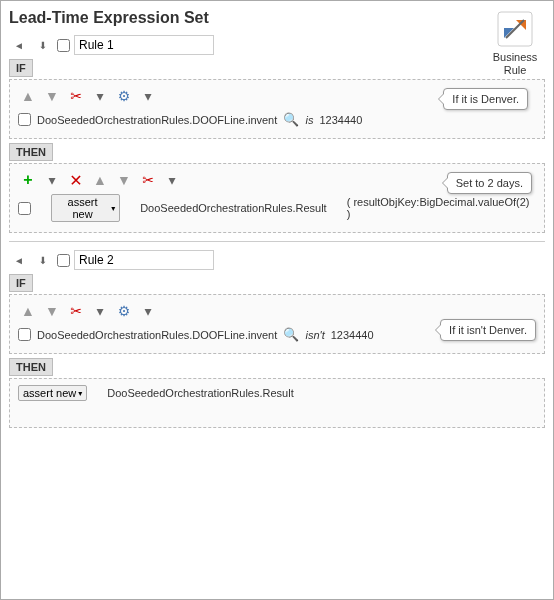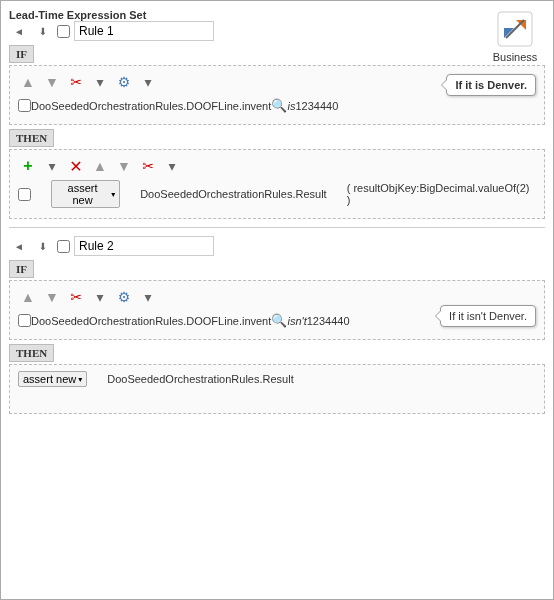--- a/index.html
+++ b/index.html
@@ -12,22 +12,23 @@
     }
     .main-container {
       width: 554px;
       min-height: 600px;
       border: 1px solid #aaa;
       background: #fff;
       padding: 8px;
       position: relative;
     }
     .page-title {
-      font-size: 11px;
+      font-size: 16px;
       font-weight: bold;
+      margin-bottom: 8px;
       color: #333;
     }
     .rule-header {
       display: flex;
       align-items: center;
       gap: 4px;
       margin-bottom: 4px;
     }
     .rule-header .collapse-icon {
       color: #666;
@@ -49,21 +50,20 @@
     }
     .section-label {
       background: #e0e0e0;
       border: 1px solid #bbb;
       padding: 2px 6px;
       font-weight: bold;
       font-size: 11px;
       color: #333;
       display: inline-block;
       margin-bottom: 2px;
-      font-family: Liberation Serif, serif;
     }
     .dashed-section {
       border: 1px dashed #bbb;
       padding: 6px 8px;
       margin-bottom: 4px;
       background: #fafafa;
       position: relative;
     }
     .toolbar-row {
       display: flex;
@@ -83,20 +83,21 @@
     .icon-btn.up { color: #999; }
     .icon-btn.down { color: #999; }
     .icon-btn.scissors { color: #cc0000; }
     .icon-btn.gear { color: #4a7ab5; }
     .icon-btn.arrow-down { color: #666; }
     .icon-btn.plus { color: #00aa00; font-size: 16px; }
     .icon-btn.cross { color: #cc0000; font-size: 16px; }
     .condition-row {
       display: flex;
       align-items: center;
+      gap: 6px;
     }
     .condition-row input[type="checkbox"] {
       margin: 0;
     }
     .condition-field {
       font-size: 11px;
       color: #333;
     }
     .search-icon {
       color: #4a7ab5;
@@ -262,38 +263,41 @@
       </div>
 
       <div class="condition-row">
         <input type="checkbox" style="">
         <span class="condition-field">DooSeededOrchestrationRules.DOOFLine.invent</span>
         <span class="search-icon">🔍</span>
         <span class="operator-text">is</span>
         <span class="value-text">1234440</span>
       </div>
 
-      <div class="tooltip-bubble arrow-left" style="top:8px; right:8px;font-weight:bold;">
+      <div class="tooltip-bubble arrow-left" style="top:8px; right:16px;">
         <span>If it is Denver.</span>
       </div>
     </div>
 
     <div class="then-section">
       <span class="section-label">THEN</span>
       <div class="dashed-section" style="position:relative; min-height:70px;">
 
         <div class="then-toolbar">
           <span class="icon-btn plus" style="color:#00aa00; font-size:16px; font-weight:bold;">+</span>
           <span class="icon-btn arrow-down">▾</span>
           <span class="icon-btn cross" style="color:#cc0000;">✕</span>
           <span class="icon-btn up">▲</span>
           <span class="icon-btn down">▼</span>
           <span class="icon-btn scissors">✂</span>
           <span class="icon-btn arrow-down">▾</span>
 
+          <div class="tooltip-bubble arrow-left" style="position:absolute; top:2px; right:4px;">
+            <span>Set to 2 days.</span>
+          </div>
         </div>
 
         <div class="assert-row">
           <input type="checkbox" class="assert-checkbox" style="">
           <button class="assert-new-btn">
             <span>assert new</span>
             <span class="dropdown-arrow">▾</span>
           </button>
           <span class="assert-field">DooSeededOrchestrationRules.Result</span>
           <span class="assert-value">( resultObjKey:BigDecimal.valueOf(2) )</span>

